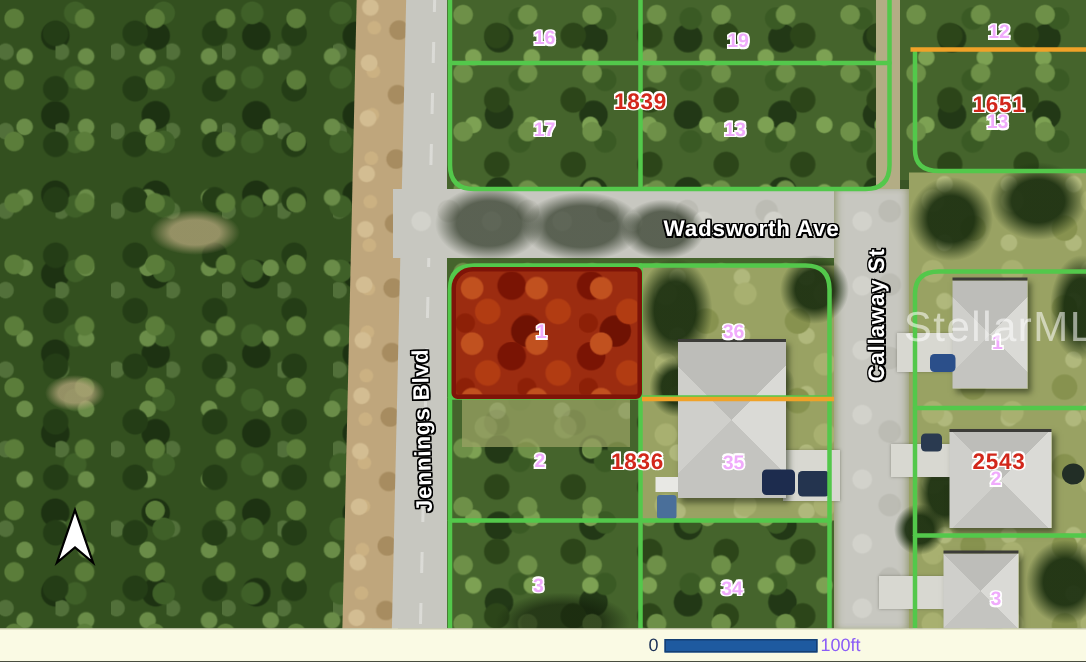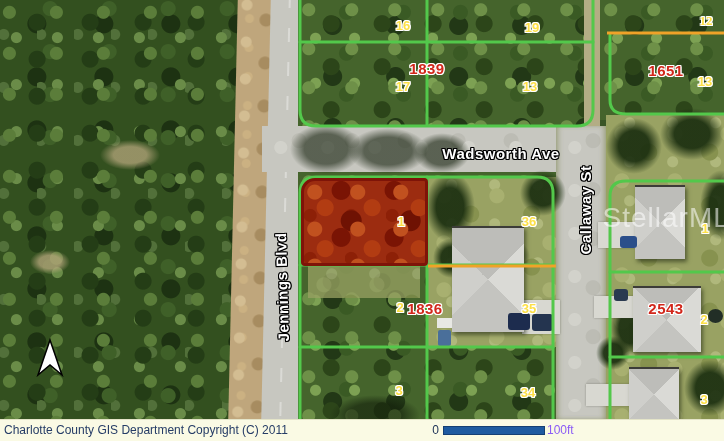--- a/index.html
+++ b/index.html
@@ -63,23 +63,22 @@
     background: conic-gradient(from 45deg at 50% 50%, #dadad6 0 90deg, #c4c4c0 0 180deg, #cfcfcb 0 270deg, #bdbdb9 0 360deg);
     border-top:2px solid #3c3c38;
     box-shadow: 2px 3px 4px rgba(25,35,15,0.55);
   }
   .drive { background:#d8d8d1; box-shadow:0 0 2px rgba(60,60,50,0.4); }
   .car { border-radius:3px; }
 
   
   .lbl, .lbl-red, .street, .wm { white-space:nowrap; transform:translate(-50%,-50%); }
   .lbl {
-    font-size:13px; font-weight:bold; color:#fde047;
+    font-size:13px; font-weight:bold; color:#f0abfc;
     text-shadow:-1px 0 #fff,1px 0 #fff,0 -1px #fff,0 1px #fff,-1px -1px #fff,1px 1px #fff,-1px 1px #fff,1px -1px #fff;
-    margin-left:40px;
   }
   .lbl-red {
     font-size:15px; font-weight:bold; color:#d2271b; letter-spacing:0.5px;
     text-shadow:-1px 0 #fff,1px 0 #fff,0 -1px #fff,0 1px #fff,-1px -1px #fff,1px 1px #fff,-1px 1px #fff,1px -1px #fff;
   }
   .street {
     font-size:15px; font-weight:bold; color:#fff; letter-spacing:0.5px;
     text-shadow:-1px 0 #000,1px 0 #000,0 -1px #000,0 1px #000,-1px -1px #000,1px 1px #000,-1px 1px #000,1px -1px #000;
   }
   .wm { font-size:28px; color:rgba(255,255,255,0.55); letter-spacing:1px; }
@@ -189,21 +188,21 @@
   <div id="highlight-parcel" class="abs"></div>
 
   <div class="abs street" style="left:501px;top:153px;text-align:right;">Wadsworth Ave</div>
   <div class="abs street" style="left:585px;top:210px;transform:translate(-50%,-50%) rotate(-90deg);">Callaway St</div>
   <div class="abs street" style="left:282px;top:287px;transform:translate(-50%,-50%) rotate(-91.5deg);">Jennings Blvd</div>
 
   <div class="abs lbl" style="left:363px;top:25px;">16</div>
   <div class="abs lbl" style="left:492px;top:27px;">19</div>
   <div class="abs lbl" style="left:363px;top:86px;">17</div>
   <div class="abs lbl" style="left:490px;top:86px;">13</div>
-  <div class="abs lbl" style="left:666px;top:21px;font-family:Liberation Serif, serif;">12</div>
+  <div class="abs lbl" style="left:666px;top:21px;">12</div>
   <div class="abs lbl" style="left:665px;top:81px;">13</div>
   <div class="abs lbl" style="left:361px;top:221px;">1</div>
   <div class="abs lbl" style="left:489px;top:221px;">36</div>
   <div class="abs lbl" style="left:665px;top:228px;">1</div>
   <div class="abs lbl" style="left:360px;top:307px;">2</div>
   <div class="abs lbl" style="left:489px;top:308px;">35</div>
   <div class="abs lbl" style="left:664px;top:319px;">2</div>
   <div class="abs lbl" style="left:359px;top:390px;">3</div>
   <div class="abs lbl" style="left:488px;top:392px;">34</div>
   <div class="abs lbl" style="left:664px;top:399px;">3</div>
@@ -214,17 +213,16 @@
   <div class="abs lbl-red" style="left:666px;top:308px;">2543</div>
 
   <div class="abs wm" style="left:676px;top:218px;">StellarMLS</div>
 
   <svg class="abs" width="30" height="42" style="left:35px;top:338px;" viewBox="0 0 30 42">
     <polygon points="15,2 27,37 15,27 3,37" fill="#ffffff" stroke="#000000" stroke-width="1.5"></polygon>
   </svg>
 </div>
 
 <div id="statusbar">
-  <div id="copyright">Charlotte County GIS Department Copyright (C) 2011</div>
   <div id="scale-zero">0</div>
   <div id="scale-bar"></div>
   <div id="scale-100">100ft</div>
 </div>
 
 </body></html>

